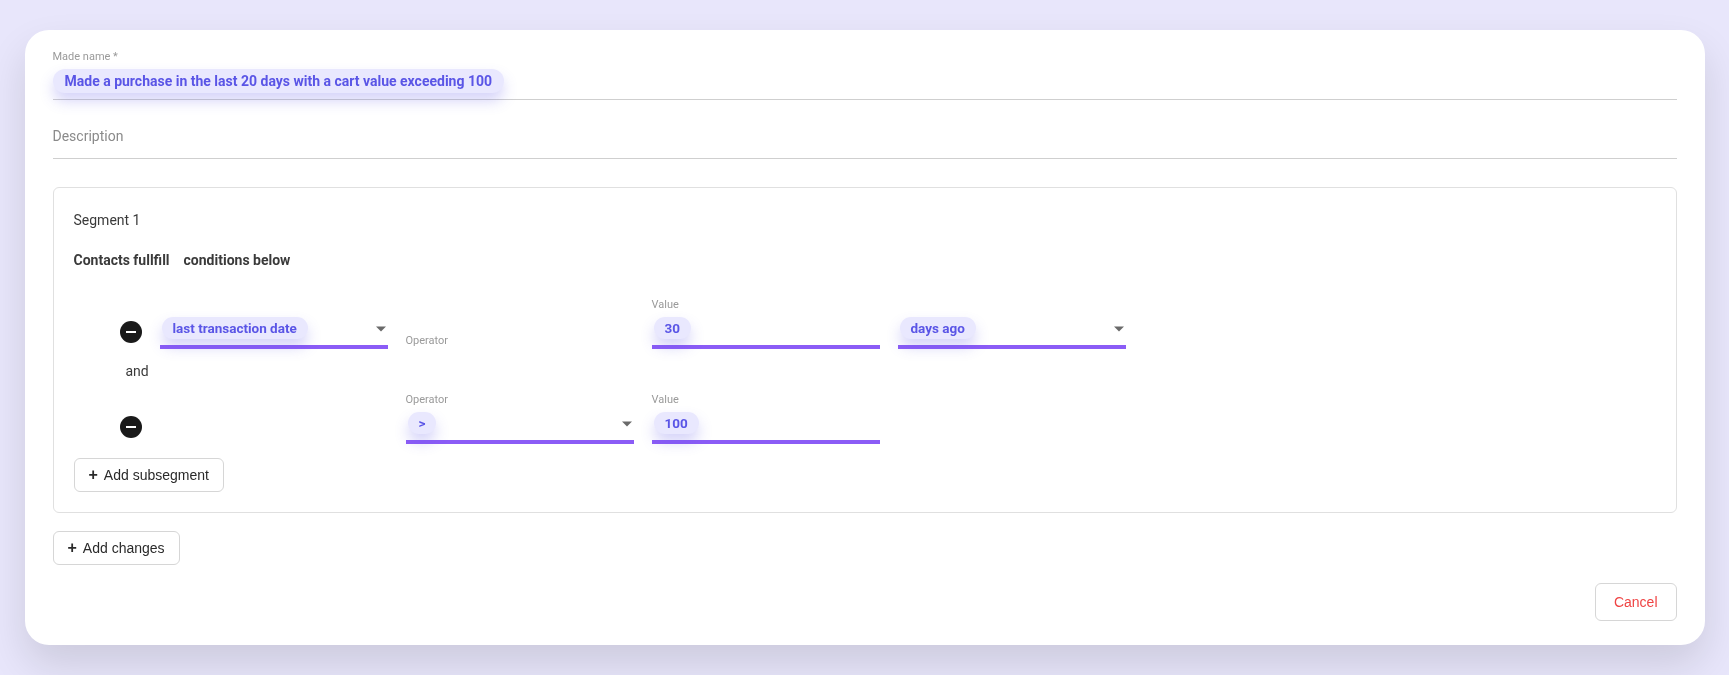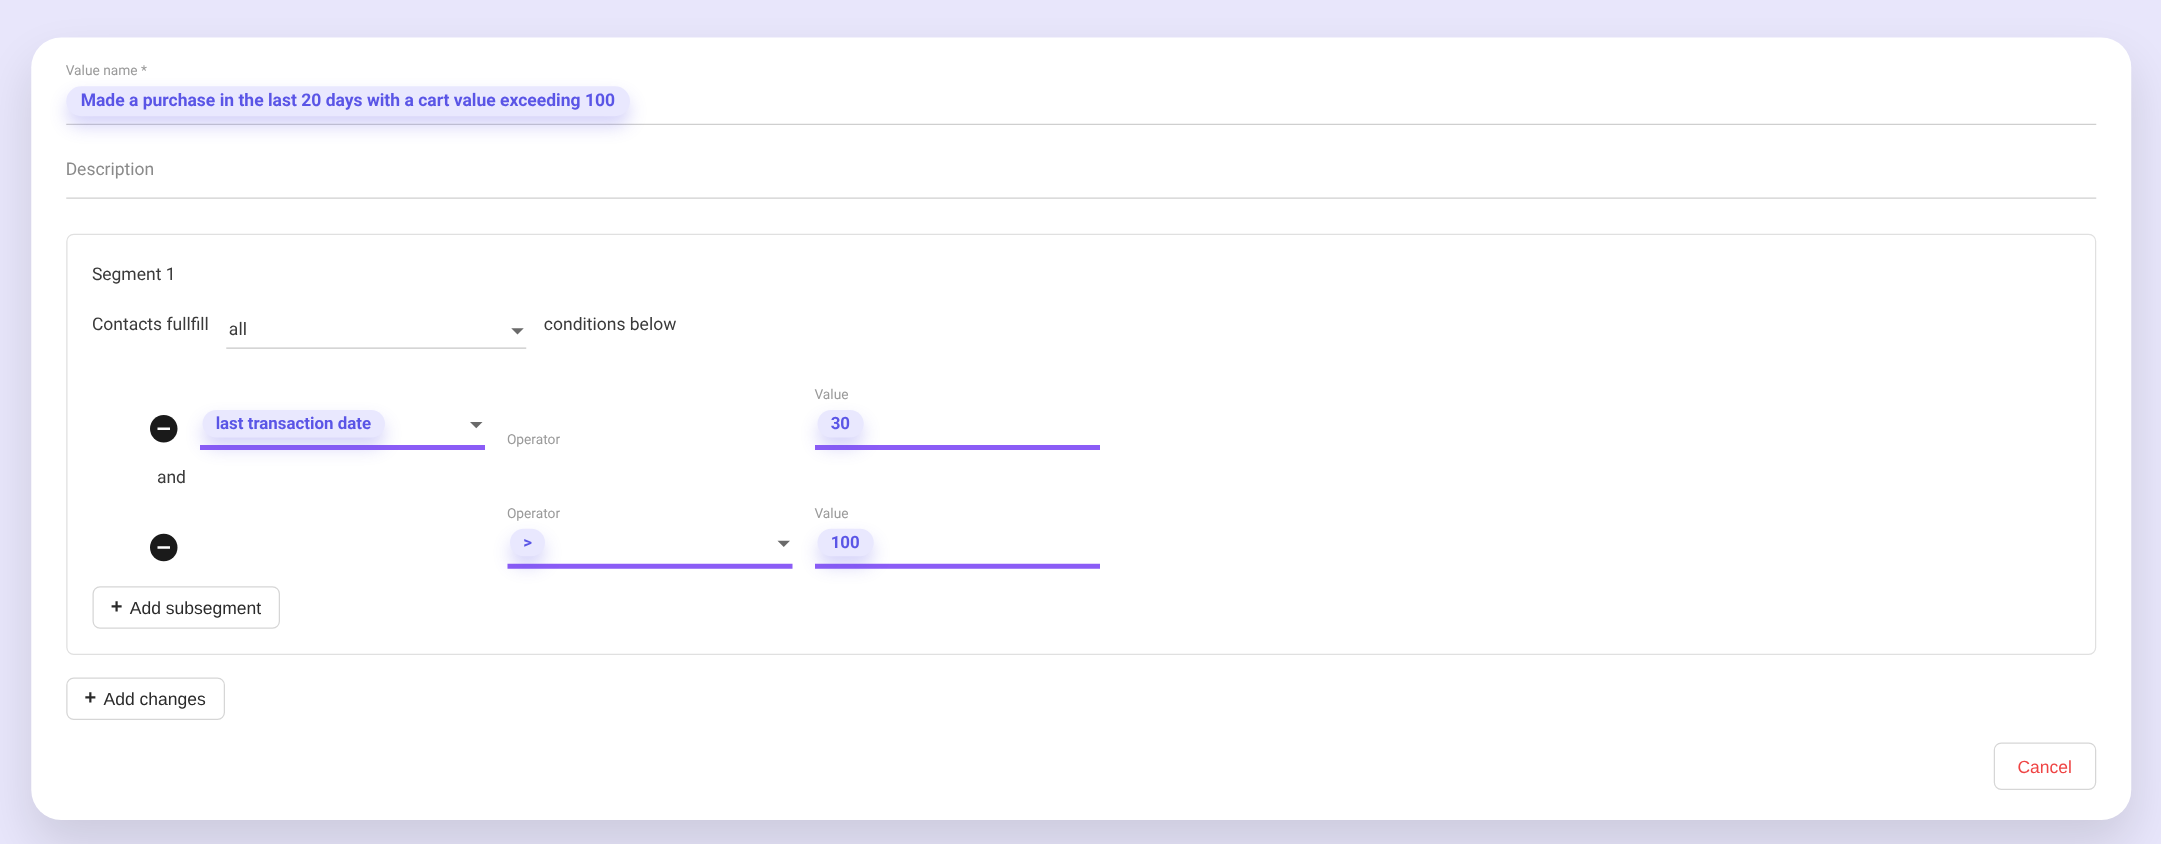--- a/index.html
+++ b/index.html
@@ -52,23 +52,24 @@
       padding: 24px 20px 20px 20px;
       margin-top: 10px;
     }
     .segment-title {
       font-size: 14px;
       color: #3a3a3a;
       margin-bottom: 24px;
     }
     .fulfill-row {
       display: flex;
-      align-items: flex-start;
+      align-items: center;
       gap: 14px;
       margin-bottom: 28px;
+      font-weight: bold;
     }
     .select-underline {
       position: relative;
       border-bottom: 1px solid #c8c8c8;
       min-width: 240px;
       padding: 4px 24px 6px 2px;
       font-size: 14px;
       color: #3a3a3a;
       cursor: pointer;
     }
@@ -205,39 +206,35 @@
       color: #8a8a8a;
       font-size: 14px;
     }
   </style>
 </head>
 <body>
 
 <div class="card">
 
   <div class="field-wrap">
-    <span class="field-label">Value name *</span>
+    <span class="field-label">Made name *</span>
     <div class="field-underline-wrap">
       <span class="pill">Made a purchase in the last 20 days with a cart value exceeding 100</span>
     </div>
   </div>
 
   <div class="desc-wrap">
     <span class="placeholder">Description</span>
   </div>
 
   <div class="segment-box">
     <div class="segment-title">Segment 1</div>
 
     <div class="fulfill-row">
       <span class="plain-text">Contacts fullfill</span>
-      <div class="select-underline">
-        <span>all</span>
-        <span class="caret"></span>
-      </div>
       <span class="plain-text">conditions below</span>
     </div>
 
     
     <div class="condition-row">
       <button class="remove-btn">
           <span></span>
         </button>
 
       <div class="cond-field">
@@ -252,20 +249,27 @@
         <span class="mini-label">Operator</span>
       </div>
 
       <div class="cond-field">
         <span class="mini-label">Value</span>
         <div class="underline no-caret">
           <span class="pill-sm">30</span>
         </div>
       </div>
 
+      <div class="cond-field">
+        <span class="mini-label spacer-label">&nbsp;</span>
+        <div class="underline">
+          <span class="pill-sm">days ago</span>
+          <span class="caret"></span>
+        </div>
+      </div>
     </div>
 
     <div class="and-label">and</div>
 
     
     <div class="condition-row">
       <button class="remove-btn">
           <span></span>
         </button>
 

